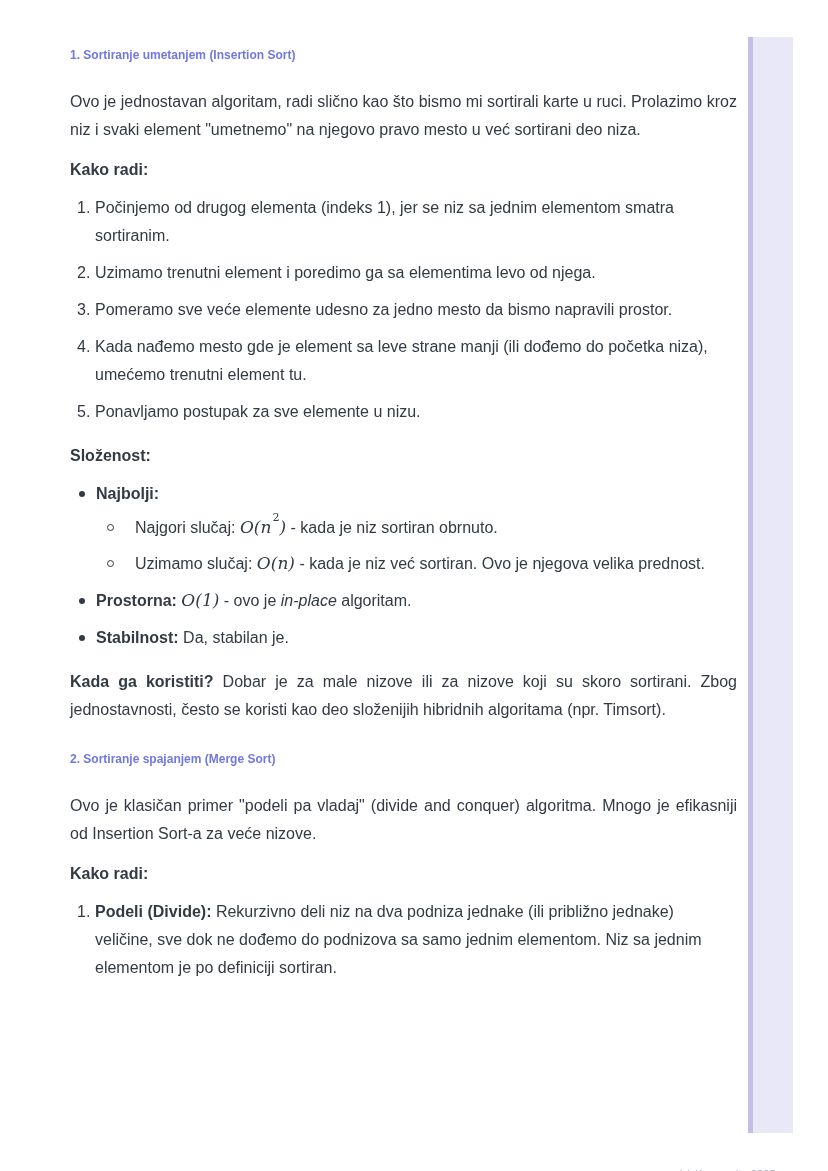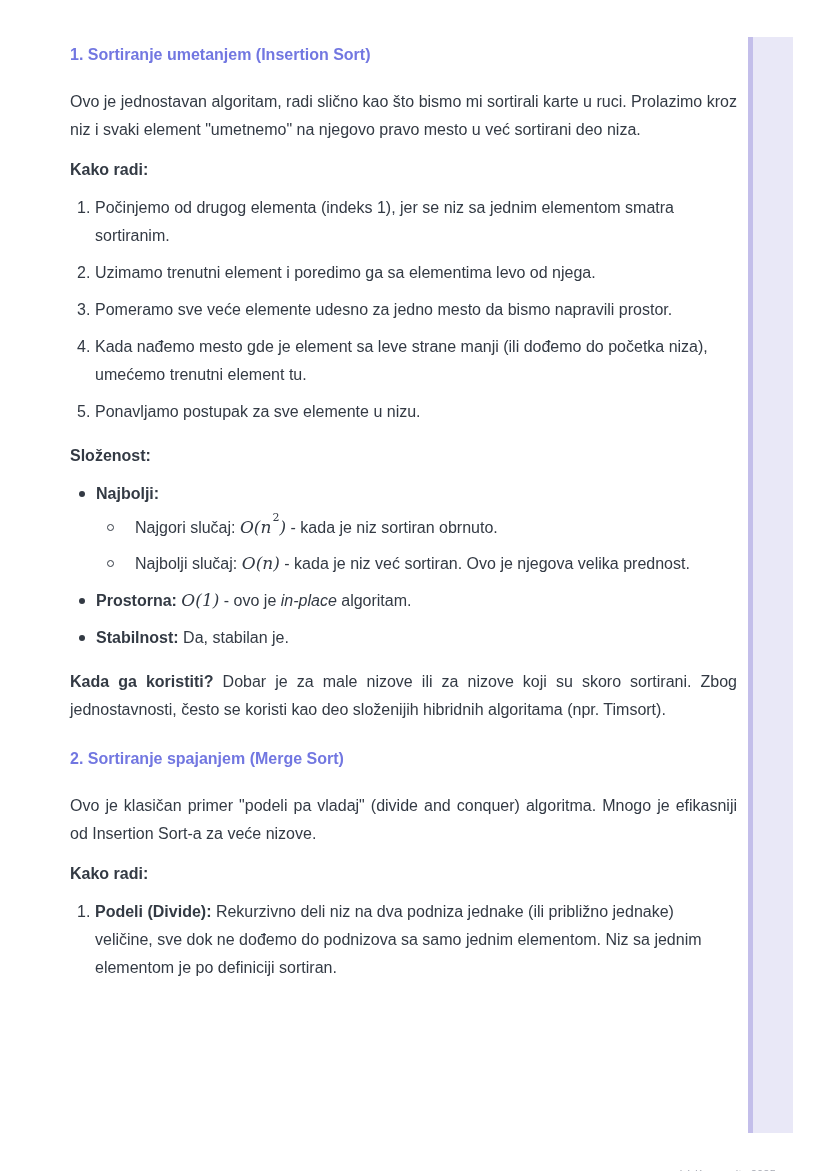--- a/index.html
+++ b/index.html
@@ -9,21 +9,21 @@
     font-family:"Liberation Sans",sans-serif;
     color:#333a44;
     -webkit-font-smoothing:antialiased;
   }
   .content{
     position:absolute;left:70px;top:0;width:667px;
     padding-top:42px;
     font-size:16px;line-height:28px;
   }
   h2.heading{
-    font-size:16px;line-height:26px;font-weight:700;
+    font-size:12px;line-height:26px;font-weight:700;
     color:#7277e1;margin:0 0 20px 0;
   }
   h2.heading.mt2{margin-top:22px;}
   p.para{margin:0 0 12px 0;}
   p.para.justify{text-align:justify;}
   p.label{font-weight:700;margin:0 0 10px 0;}
   .b{font-weight:700;}
   .i{font-style:italic;}
   .math{
     font-family:"DejaVu Serif",serif;font-style:italic;
@@ -98,21 +98,21 @@
   <p class="label">Složenost:</p>
 
   <ul class="complexity">
     <li>
       <span class="b">Najbolji:</span>
       <ul class="sub">
         <li>
           <span>Najgori slučaj: </span><span class="math">O(n</span><sup class="msup">2</sup><span class="math">)</span><span> - kada je niz sortiran obrnuto.</span>
         </li>
         <li>
-          <span>Najbolji slučaj: </span><span class="math">O(n)</span><span> - kada je niz već sortiran. Ovo je njegova velika prednost.</span>
+          <span>Uzimamo slučaj: </span><span class="math">O(n)</span><span> - kada je niz već sortiran. Ovo je njegova velika prednost.</span>
         </li>
       </ul>
     </li>
     <li>
       <span class="b">Prostorna:</span>
       <span class="math">O(1)</span><span> - ovo je </span><span class="i">in-place</span><span> algoritam.</span>
     </li>
     <li>
       <span class="b">Stabilnost:</span><span> Da, stabilan je.</span>
     </li>

